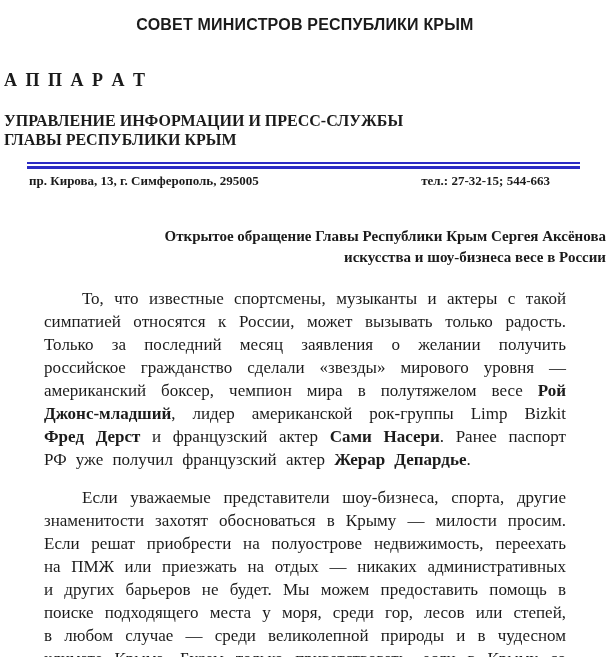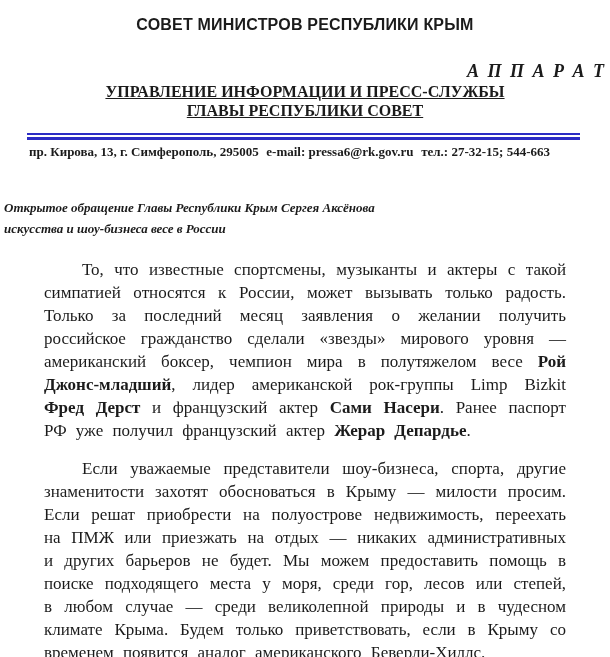--- a/index.html
+++ b/index.html
@@ -21,33 +21,31 @@
 
   
   .org-name {
     text-align: center;
     font-family: "Liberation Sans", sans-serif;
     font-weight: bold;
     font-size: 16px;
     letter-spacing: 0.2px;
   }
   .department {
-    text-align: right;
+    text-align: left;
     font-weight: bold;
     font-size: 18px;
     letter-spacing: 2px;
-    margin-top: 27px;
-    font-style: italic;
+    margin-top: 36px;
   }
   .division {
-    text-align: center;
     font-weight: bold;
     font-size: 16px;
     line-height: 19px;
-    text-decoration: underline;
+    margin-top: 20px;
   }
 
   
   .rule {
     margin: 13px 26px 0 23px;
     height: 2px;
     border-top: 2px solid #2c2cc4;
     border-bottom: 3px solid #2c2cc4;
   }
 
@@ -57,25 +55,24 @@
     justify-content: space-between;
     align-items: baseline;
     margin: 4px 56px 0 25px;
     font-weight: bold;
     font-size: 13px;
   }
 
   
   .doc-title {
     margin-top: 37px;
-    text-align: left;
+    text-align: right;
     font-weight: bold;
-    font-size: 13px;
+    font-size: 15px;
     line-height: 21px;
-    font-style: italic;
   }
 
   
   .doc-body {
     margin: 19px 25px 0 25px;
     font-size: 17px;
     line-height: 23px;
     text-align: justify;
     word-spacing: 5px;
   }
@@ -90,29 +87,28 @@
 </head>
 <body>
 
 <div class="page">
 
   <header>
     <div class="org-name">СОВЕТ МИНИСТРОВ РЕСПУБЛИКИ КРЫМ</div>
     <div class="department">А П П А Р А Т</div>
     <div class="division">
       <div>УПРАВЛЕНИЕ ИНФОРМАЦИИ И ПРЕСС-СЛУЖБЫ</div>
-      <div>ГЛАВЫ РЕСПУБЛИКИ СОВЕТ</div>
+      <div>ГЛАВЫ РЕСПУБЛИКИ КРЫМ</div>
     </div>
   </header>
 
   <div class="rule"></div>
 
   <div class="contact-row">
     <span>пр. Кирова, 13, г. Симферополь, 295005</span>
-    <span>e-mail: pressa6@rk.gov.ru</span>
     <span>тел.: 27-32-15; 544-663</span>
   </div>
 
   <div class="doc-title">
     <div>Открытое обращение Главы Республики Крым Сергея Аксёнова</div>
     <div>искусства и шоу-бизнеса весе в России</div>
   </div>
 
   <div class="doc-body">
     <p><span>То, что известные спортсмены, музыканты и актеры с такой симпатией относятся к России, может вызывать только радость. Только за последний месяц заявления о желании получить российское гражданство сделали «звезды» мирового уровня — американский боксер, чемпион мира в полутяжелом весе </span><span class="b">Рой Джонс-младший</span><span>, лидер американской рок-группы Limp Bizkit </span><span class="b">Фред Дерст</span><span> и французский актер </span><span class="b">Сами Насери</span><span>. Ранее паспорт РФ уже получил французский актер </span><span class="b">Жерар Депардье</span><span>.</span></p>

